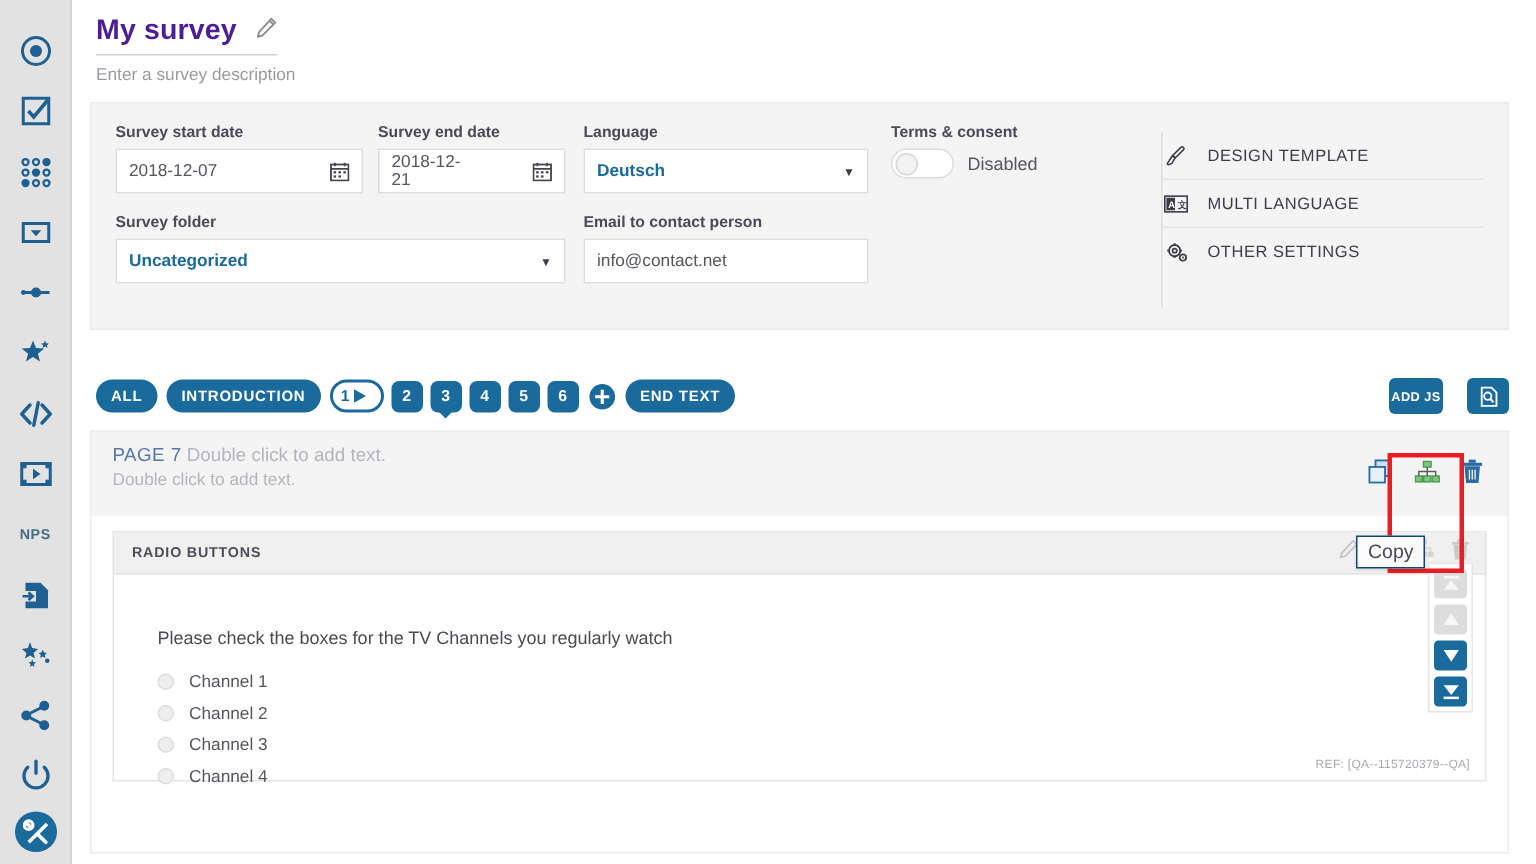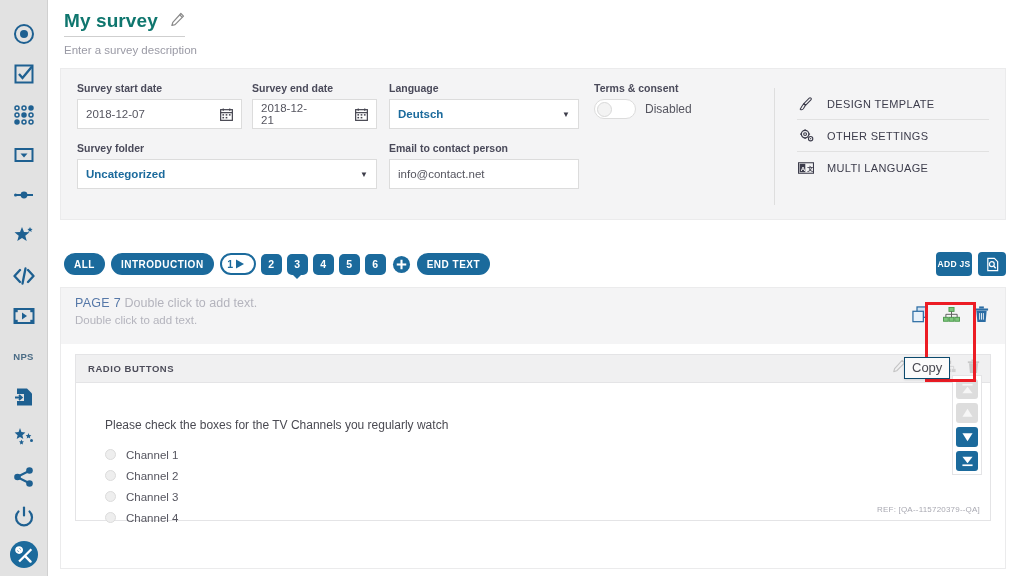--- a/index.html
+++ b/index.html
@@ -42,21 +42,21 @@
     background: #ffffff;
     padding: 0 18px 0 12px;
     overflow: hidden;
     position: relative;
   }
 
   
   .title-wrap { padding: 10px 0 0 4px; }
   .title-row { display: inline-flex; align-items: center; gap: 12px;
       border-bottom: 1px solid #cfcfcf; padding-bottom: 4px; }
-  .survey-title { font-size: 19px; font-weight: bold; color: #0f766e; letter-spacing: .1px; }
+  .survey-title { font-size: 19px; font-weight: bold; color: #4c1d95; letter-spacing: .1px; }
   .pencil-ico { color: #8a8a8a; }
   .survey-desc { font-size: 11.5px; color: #9a9aa5; margin-top: 7px; }
 
   
   .settings {
     margin-top: 12px;
     background: #f4f4f5;
     border: 1px solid #ebebec;
     height: 152px;
     display: flex;
@@ -95,21 +95,20 @@
     position: absolute; top: 2px; left: 2px;
     width: 15px; height: 15px; border-radius: 50%;
     background: #f3f3f3; border: 1px solid #d8d8d8;
   }
   .toggle-label { font-size: 12px; color: #55555f; }
 
   
   .settings-right {
     width: 235px;
     border-left: 1px solid #dedede;
-    padding-left: 22px;
     margin-top: 6px;
     margin-bottom: 14px;
   }
   .srow {
     display: flex; align-items: center; gap: 12px;
     height: 32px; font-size: 11px; letter-spacing: .35px;
     color: #3c3c4b; cursor: pointer;
     border-bottom: 1px solid #e1e1e1;
   }
   .srow:last-child { border-bottom: none; }
@@ -146,21 +145,21 @@
   .num-active {
     background: #fff; border: 2px solid #1b6a9c;
     color: #1b6a9c; border-radius: 11px;
     width: 36px; height: 22px; gap: 1px;
     padding-right: 2px;
   }
   .plus-btn {
     width: 19px; height: 19px; margin-right: 6px; margin-left: 1px;
     color: #1b6a9c; cursor: pointer; display: flex; align-items: center;
   }
-  .tab-right { position: absolute; right: 0; display: flex; gap: 6px; }
+  .tab-right { position: absolute; right: 0; display: flex; gap: 16px; }
   .sq-btn {
     background: #1b6a9c; color: #fff; border-radius: 4px;
     width: 28px; height: 24px;
     display: flex; align-items: center; justify-content: center;
     cursor: pointer;
   }
   .sq-btn.wide { width: 36px; font-size: 8.5px; font-weight: bold; letter-spacing: .3px; }
 
   
   .page-hdr {
@@ -484,45 +483,45 @@
           <span class="sico">
             <svg width="14" height="14" viewBox="0 0 16 16">
               <path d="M13.6 1.4 C14.2 2 14.2 2.7 13.6 3.3 L7.6 9.3 L5.7 7.4 L11.7 1.4 C12.3 0.8 13 0.8 13.6 1.4 Z" fill="none" stroke="#3c3c4b" stroke-width="1.2"></path>
               <path d="M5.3 7.8 L7.2 9.7 L5 13.4 C4 14.6 1.6 14.9 1.4 14.2 C1.2 13.4 2.6 12.3 3 11.2 Z" fill="none" stroke="#3c3c4b" stroke-width="1.2"></path>
             </svg>
           </span>
           <span>DESIGN TEMPLATE</span>
         </div>
         <div class="srow">
           <span class="sico">
+            <svg width="16" height="12" viewBox="0 0 18 13">
+              <rect x="0.6" y="0.6" width="16.8" height="11.8" fill="none" stroke="#3c3c4b" stroke-width="1.2"></rect>
+              <rect x="1.8" y="1.8" width="6.4" height="9.4" fill="#3c3c4b"></rect>
+              <text x="3.1" y="9.4" font-family="Liberation Sans, sans-serif" font-size="7" font-weight="bold" fill="#ffffff">A</text>
+              <text x="10.3" y="9.4" font-family="Liberation Sans, sans-serif" font-size="7" font-weight="bold" fill="#3c3c4b">文</text>
+            </svg>
+          </span>
+          <span>MULTI LANGUAGE</span>
+        </div>
+        <div class="srow">
+          <span class="sico">
             <svg width="15" height="15" viewBox="0 0 16 16">
               <circle cx="6.5" cy="6.5" r="4" fill="none" stroke="#3c3c4b" stroke-width="1.3"></circle>
               <circle cx="6.5" cy="6.5" r="1.5" fill="none" stroke="#3c3c4b" stroke-width="1.2"></circle>
               <g stroke="#3c3c4b" stroke-width="1.3">
                 <line x1="6.5" y1="1.2" x2="6.5" y2="2.6"></line>
                 <line x1="6.5" y1="10.4" x2="6.5" y2="11.8"></line>
                 <line x1="1.2" y1="6.5" x2="2.6" y2="6.5"></line>
                 <line x1="10.4" y1="6.5" x2="11.8" y2="6.5"></line>
               </g>
               <circle cx="12.4" cy="11.4" r="2.3" fill="none" stroke="#3c3c4b" stroke-width="1.2"></circle>
               <circle cx="12.4" cy="11.4" r="0.7" fill="#3c3c4b"></circle>
             </svg>
           </span>
           <span>OTHER SETTINGS</span>
-        </div>
-        <div class="srow">
-          <span class="sico">
-            <svg width="16" height="12" viewBox="0 0 18 13">
-              <rect x="0.6" y="0.6" width="16.8" height="11.8" fill="none" stroke="#3c3c4b" stroke-width="1.2"></rect>
-              <rect x="1.8" y="1.8" width="6.4" height="9.4" fill="#3c3c4b"></rect>
-              <text x="3.1" y="9.4" font-family="Liberation Sans, sans-serif" font-size="7" font-weight="bold" fill="#ffffff">A</text>
-              <text x="10.3" y="9.4" font-family="Liberation Sans, sans-serif" font-size="7" font-weight="bold" fill="#3c3c4b">文</text>
-            </svg>
-          </span>
-          <span>MULTI LANGUAGE</span>
         </div>
       </div>
     </div>
 
     <div class="tabbar">
       <div class="pill">ALL</div>
       <div class="pill">INTRODUCTION</div>
 
       <div class="num num-active">
         <span>1</span>

